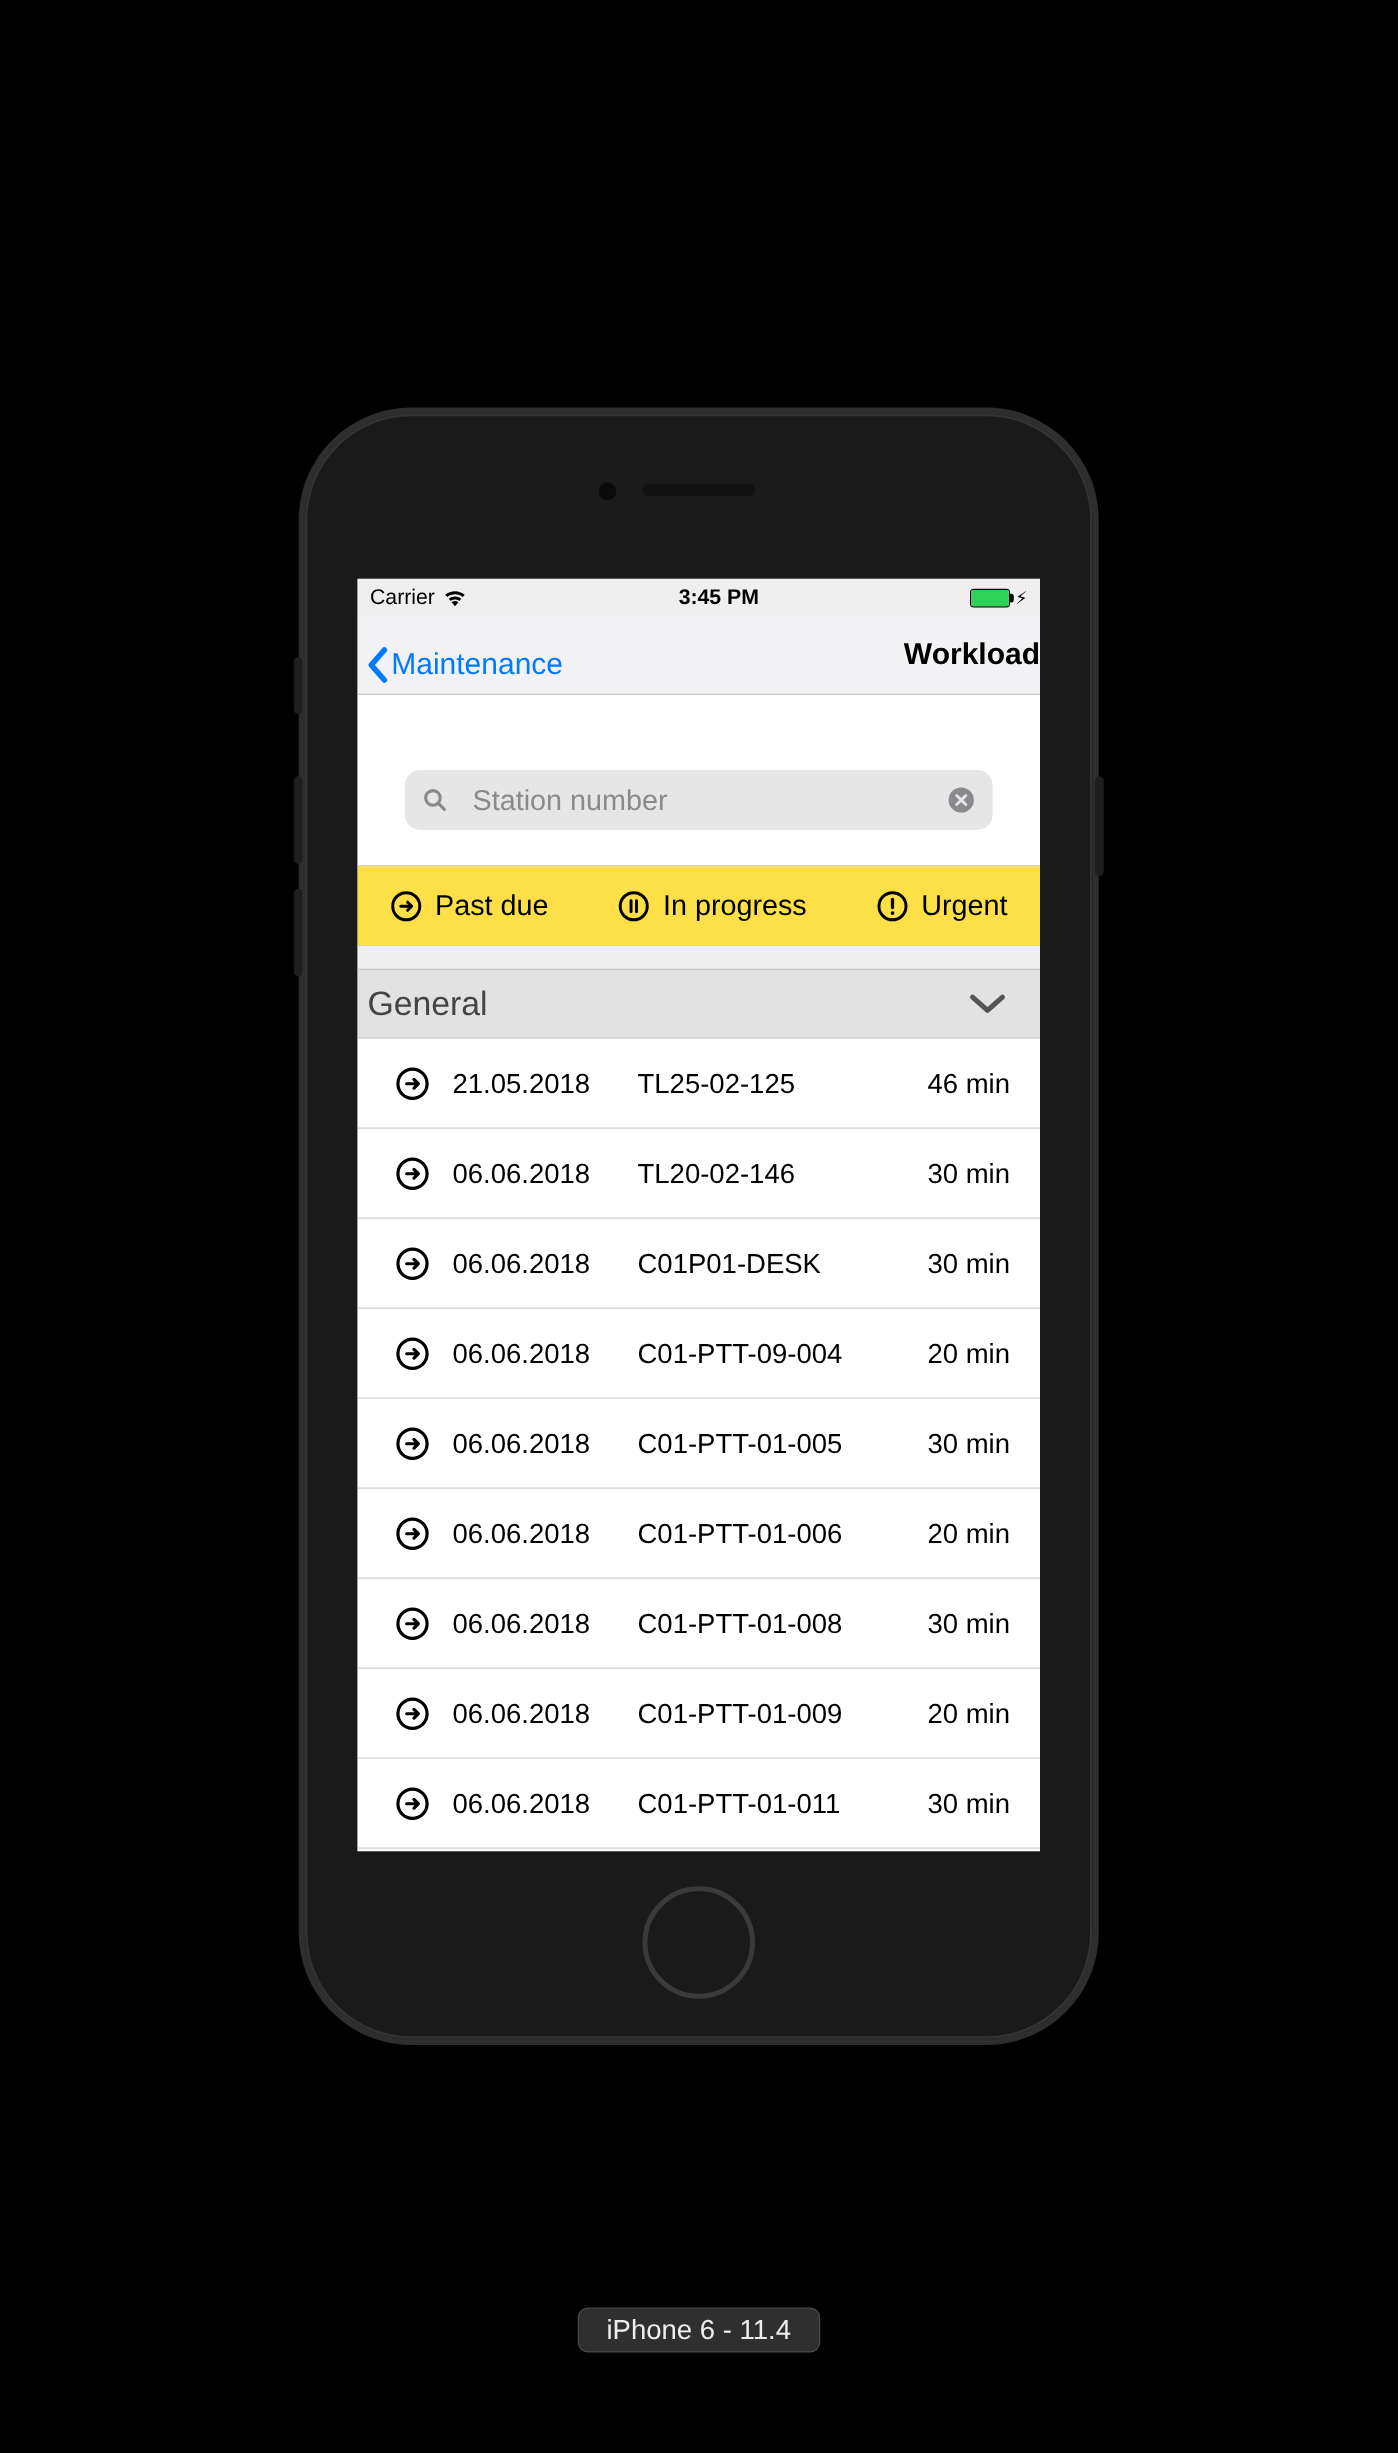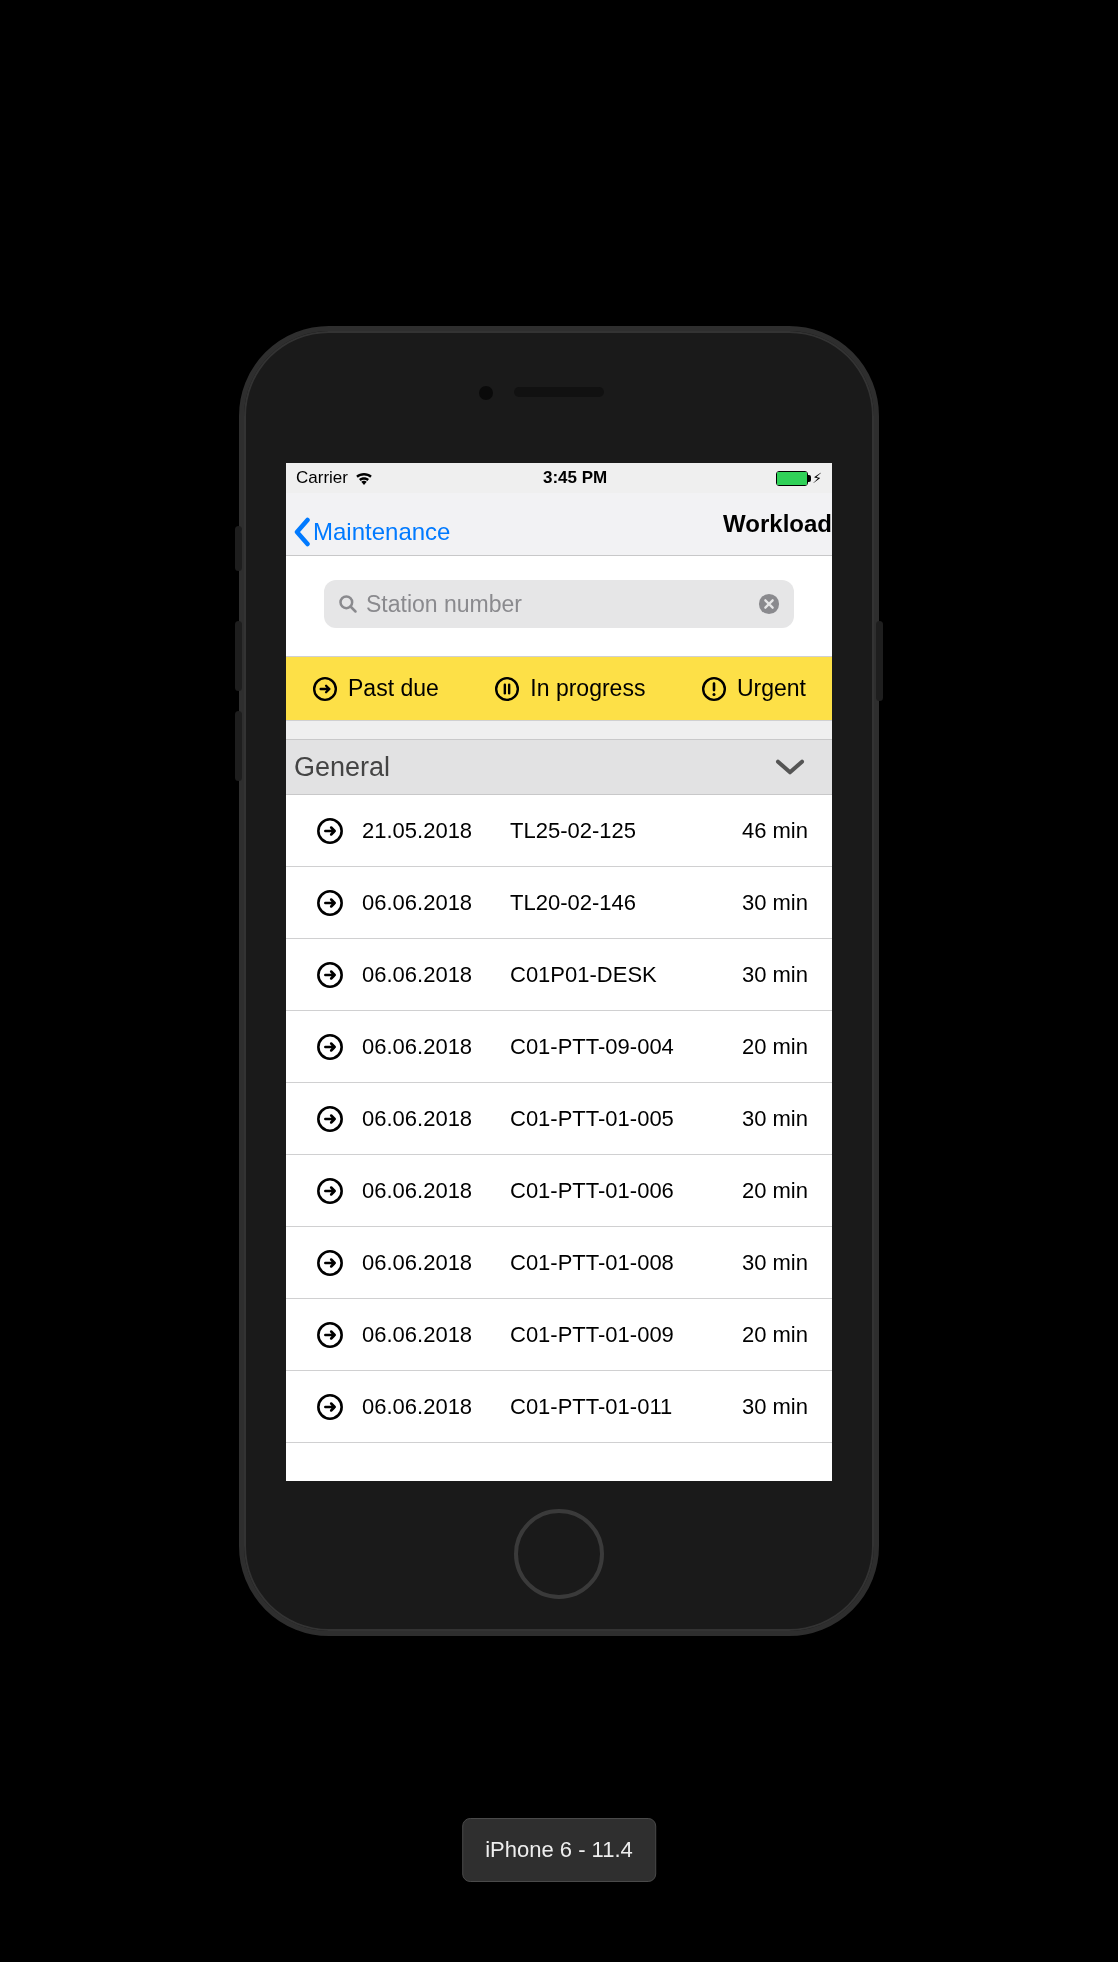--- a/index.html
+++ b/index.html
@@ -126,21 +126,22 @@
     border-bottom:1px solid #d0d0d1;
     padding: 24px 38px 28px;
   }
   .search-field {
     background:#e6e6e7;
     border-radius:12px;
     height:48px;
     display:flex;
     align-items:center;
     padding:0 14px;
-    gap:8px;
+    gap:20px;
+    margin-top:36px;
   }
   .search-icon, .clear-icon { color:#8a8a8e; }
   .search-input {
     flex:1; border:none; background:transparent; outline:none;
     font-size:23px; color:#8a8a8e;
   }
   .search-input::placeholder { color:#8a8a8e; }
 
   
   .filters {
@@ -193,21 +194,21 @@
 
   
   .caption {
     position:absolute;
     left:50%;
     transform:translateX(-50%);
     bottom: 80px;
     background:#2f2f2f;
     color:#eee;
     font-size:22px;
-    padding:18px 22px;
+    padding:4px 22px;
     border-radius:8px;
     border:1px solid #4a4a4a;
   }
 
   svg { display:block; }
 </style>
 </head>
 <body>
 
 <div class="device">

